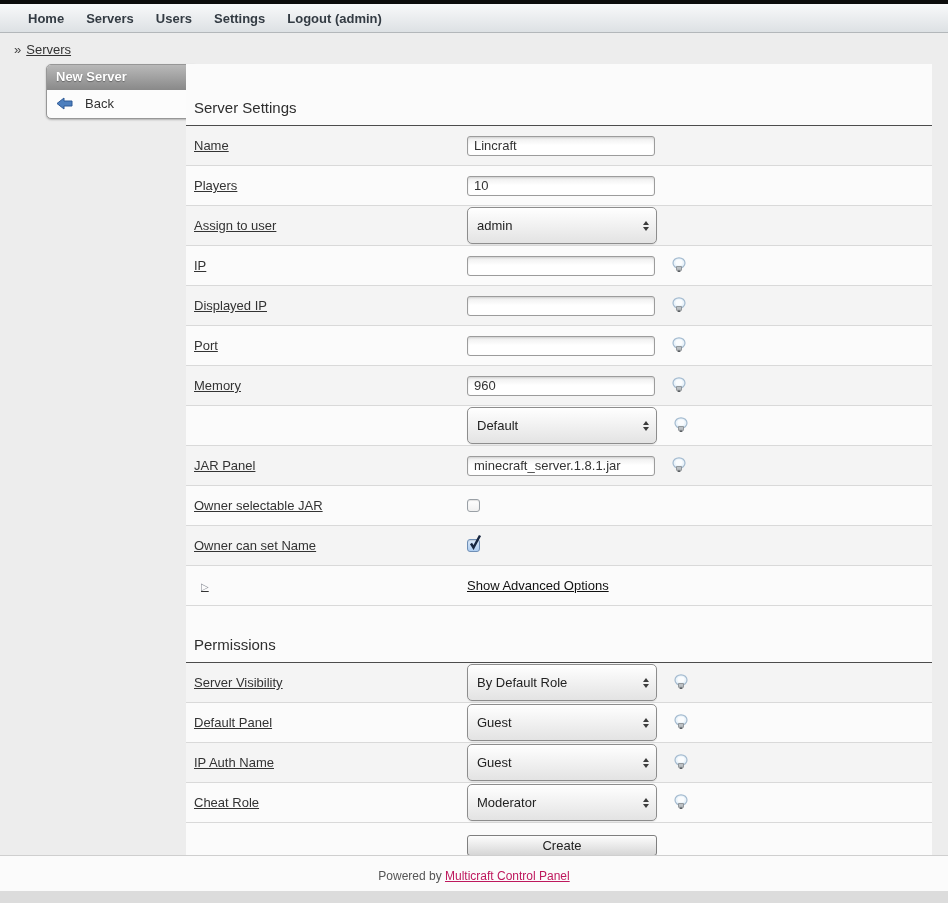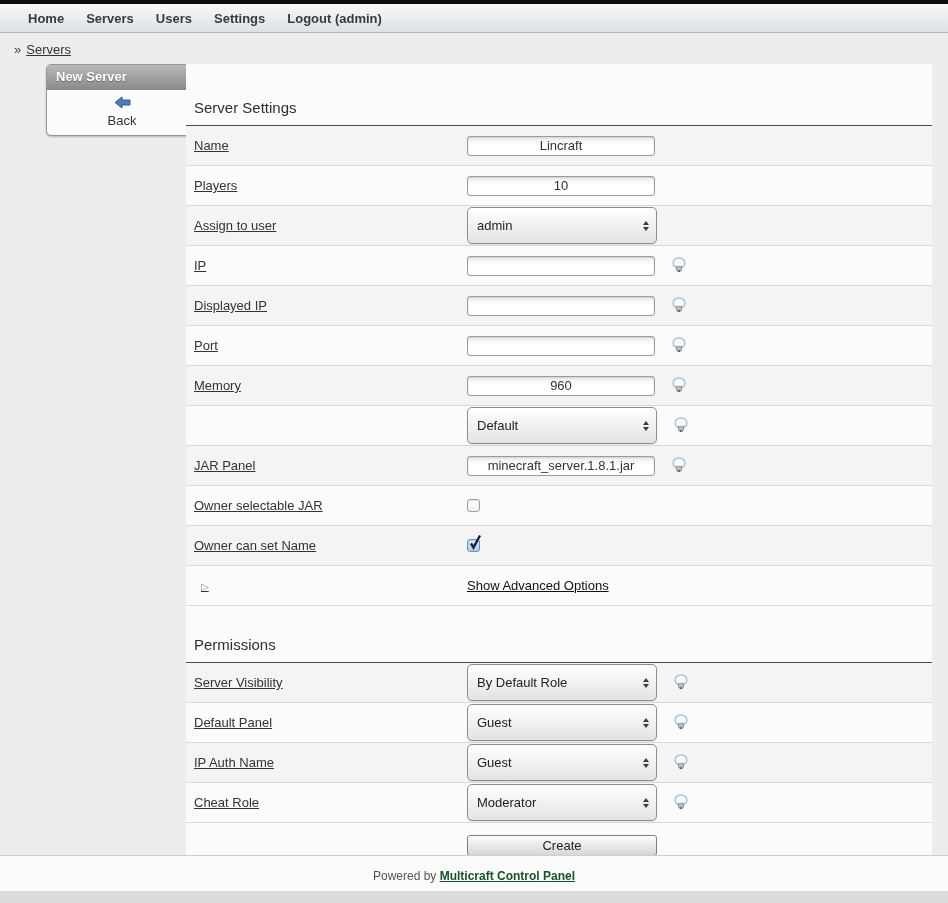--- a/index.html
+++ b/index.html
@@ -35,22 +35,22 @@
     margin-left:34px;
   }
   .sidebar-header {
     background:linear-gradient(#b9b9b9, #8b8b8b);
     border-bottom:1px solid #8a8a8a;
     border-radius:4px 4px 0 0;
     color:#fff; font-size:13px; font-weight:bold;
     padding:4px 9px 5px; text-shadow:0 1px 1px rgba(0,0,0,.35);
   }
   .sidebar-item {
-    display:flex; align-items:center; gap:4px;
-    padding:6px 9px 7px; font-size:13px; color:#333; cursor:pointer;flex-direction:column;
+    display:flex; align-items:center; gap:12px;
+    padding:6px 9px 7px; font-size:13px; color:#333; cursor:pointer;
   }
   
   .main {
     position:absolute; left:186px; top:64px; width:746px;
     background:#fbfbfb;
   }
   .section { width:100%;margin-top:23px; }
   .section + .section { margin-top:18px; }
   .section-header {
     font-size:15px; color:#2e2e2e;
@@ -66,21 +66,21 @@
   .row.even { background:#fbfbfb; }
   .row-label { width:273px; flex:none; font-size:13px; color:#333;text-decoration:underline; }
   .row-field { display:flex; align-items:center; gap:16px; }
   
   input.text {
     width:188px; height:20px;
     border:1px solid #9c9c9c; border-radius:3px;
     background:linear-gradient(#ececec, #ffffff 45%);
     box-shadow:inset 0 1px 2px rgba(0,0,0,.12);
     font-family:"Liberation Sans", sans-serif;
-    font-size:13px; color:#333; padding:0 6px; outline:none;text-align:center;
+    font-size:13px; color:#333; padding:0 6px; outline:none;
   }
   
   .select {
     width:190px; height:37px;
     border:1px solid #8d8d8d; border-radius:5px;
     background:linear-gradient(#ffffff, #e3e3e3);
     box-shadow:0 1px 1px rgba(255,255,255,.7) inset, 0 1px 1px rgba(0,0,0,.08);
     display:flex; align-items:center;
     padding:0 7px 0 9px; font-size:13px; color:#222; cursor:pointer;
   }
@@ -115,21 +115,21 @@
     font-size:13px; color:#222; cursor:pointer;
   }
   
   .footer {
     position:absolute; left:0; right:0; top:855px; height:36px;
     border-top:1px solid #cfcfcf;
     background:#fbfbfb;
     text-align:center; padding-top:13px;
     font-size:12px; color:#555;
   }
-  .footer a { color:#14532d; text-decoration:underline; cursor:pointer;font-weight:bold; }
+  .footer a { color:#be185d; text-decoration:underline; cursor:pointer; }
   .bottom-strip {
     position:absolute; left:0; right:0; bottom:0; height:12px;
     background:#dcdcdc;
   }
 </style>
 </head>
 <body>
 
 <div class="top-black"></div>
 <div class="navbar">

